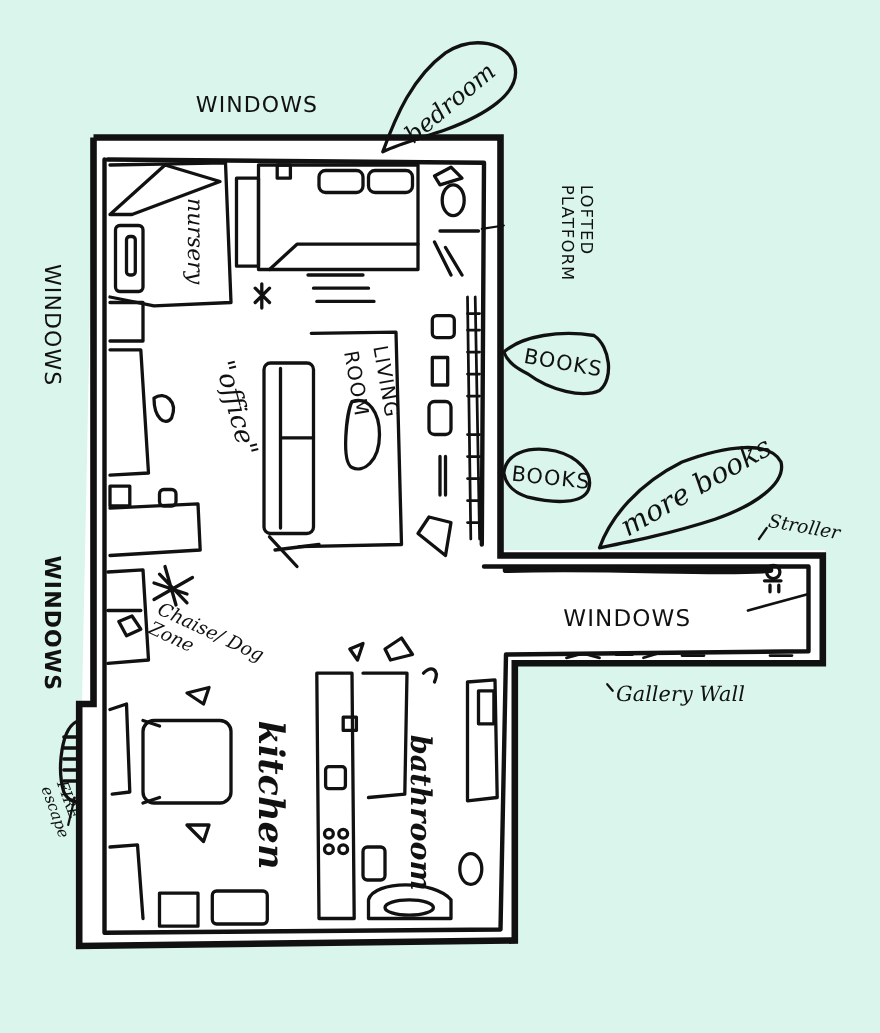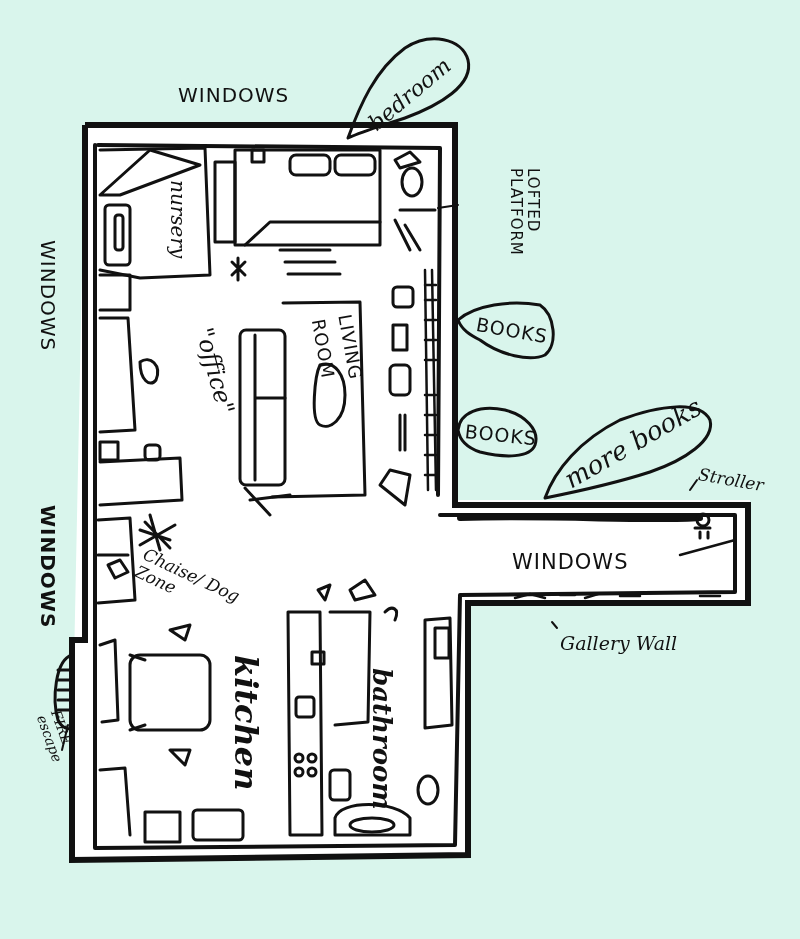--- a/index.html
+++ b/index.html
@@ -163,21 +163,21 @@
 <div class="label script" style="left:365px;top:118px;font-size:22px;transform:rotate(-40deg);">bedroom</div>
 
 <div class="label caps" style="left:478px;top:315px;font-size:19px;transform:rotate(10deg);">BOOKS</div>
 
 <div class="label caps" style="left:466px;top:422px;font-size:19px;transform:rotate(6deg);">BOOKS</div>
 
 <div class="label script" style="left:560px;top:470px;font-size:26px;transform:rotate(-30deg);">more books</div>
 
 <div class="label script" style="left:700px;top:466px;font-size:17px;transform:rotate(10deg);">Stroller</div>
 
-<div class="label script" style="left:560px;top:622px;font-size:19px;margin-top:12px;">Gallery Wall</div>
+<div class="label script" style="left:560px;top:622px;font-size:19px;">Gallery Wall</div>
 
 <div class="label script" style="left:62px;top:708px;font-size:14px;width:40px;white-space:normal;line-height:1.1;transform:rotate(70deg);">FIRE escape</div>
 
 <div class="label script" style="left:188px;top:180px;font-size:20px;transform:rotate(90deg);">nursery</div>
 
 <div class="label script" style="left:215px;top:325px;font-size:24px;transform:rotate(75deg);">"office"</div>
 
 <div class="label caps" style="left:358px;top:312px;font-size:18px;width:100px;white-space:normal;line-height:1.5;transform:rotate(80deg);">LIVING ROOM</div>
 
 <div class="label script" style="left:148px;top:545px;font-size:17px;width:110px;white-space:normal;line-height:1.1;transform:rotate(25deg);">Chaise/ Dog Zone</div>

